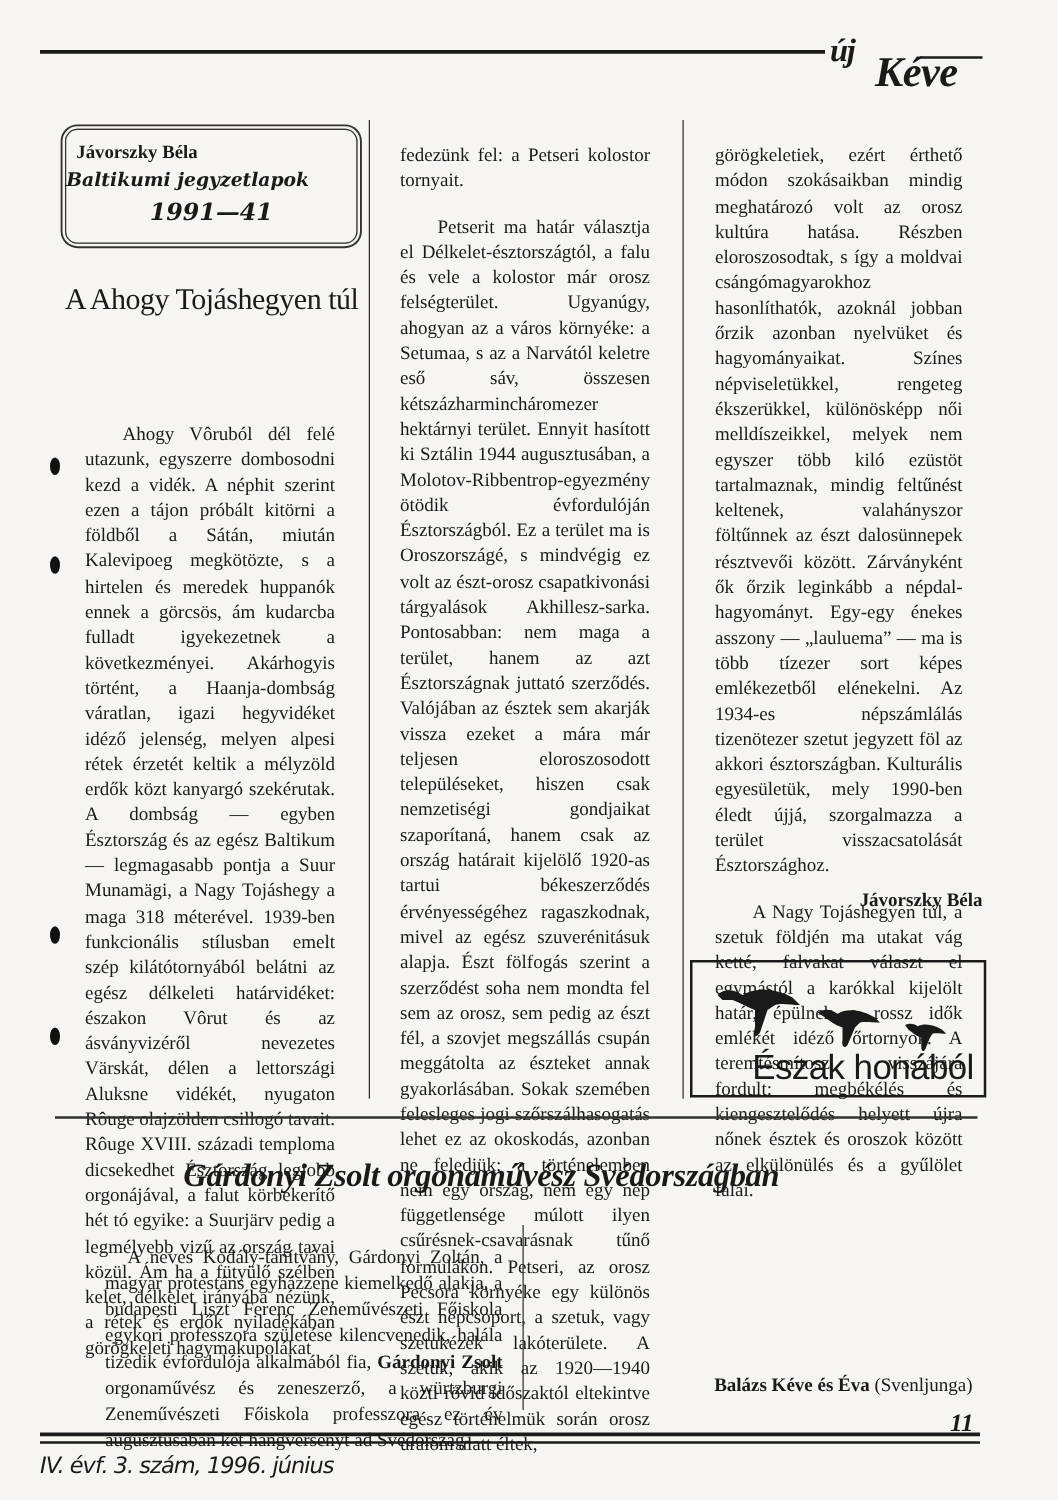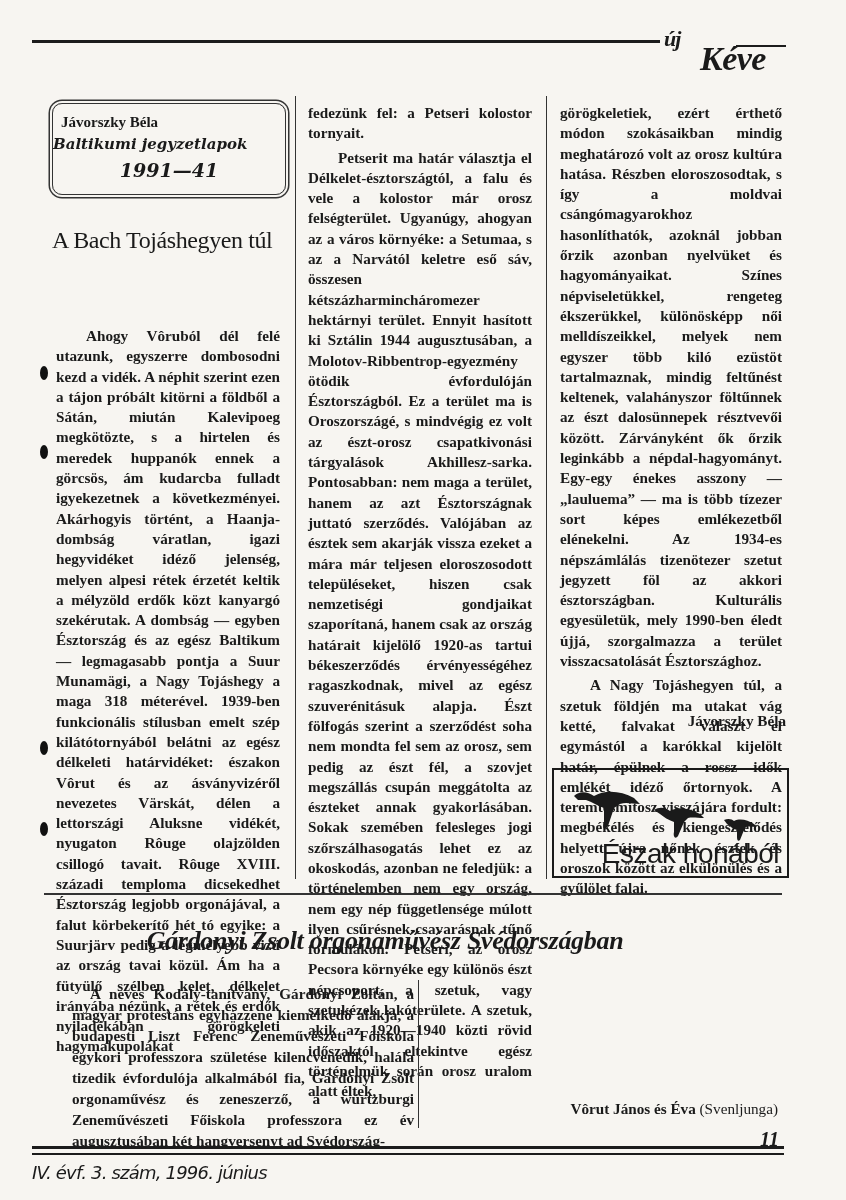--- a/index.html
+++ b/index.html
@@ -5,31 +5,31 @@
   html, body { margin: 0; padding: 0; }
   body {
     width: 846px; height: 1200px; position: relative; overflow: hidden;
     background: #f7f5f1; color: #1a1a1a;
     font-family: "Liberation Serif", serif;
   }
   .abs { position: absolute; }
   
   .header-rule { left: 32px; top: 40px; width: 628px; height: 3px; background: #1c1c1c; }
   .header-rule2 { left: 736px; top: 45px; width: 50px; height: 2px; background: #1c1c1c; }
-  .logo-uj { left: 664px; top: 26px; font-family: "Liberation Serif", serif; font-style: italic; font-size: 22px; font-weight: bold; letter-spacing: -1px; }
+  .logo-uj { left: 664px; top: 26px; font-family: "Liberation Serif", serif; font-style: italic; font-size: 26px; font-weight: bold; letter-spacing: -1px; }
   .logo-keve { left: 700px; top: 40px; font-family: "Liberation Serif", serif; font-weight: bold; font-style: italic; font-size: 34px; letter-spacing: -0.5px; }
   
   .title-box { left: 52px; top: 103px; width: 232px; height: 90px; border: 1.5px solid #333; border-radius: 10px; box-shadow: 0 0 0 2px #f7f5f1, 0 0 0 3.5px #333; }
   .tb-author { left: 8px; top: 10px; font-weight: bold; font-size: 15px; }
   .tb-series { left: 0; width: 100%; top: 31px; text-align: left; font-style: italic; font-weight: bold; font-size: 15px; font-family: "DejaVu Serif", serif; }
   .tb-years { left: 0; width: 100%; top: 55px; text-align: center; font-style: italic; font-weight: bold; font-size: 19px; font-family: "DejaVu Serif", serif; }
   .article-title { left: 52px; top: 227px; font-size: 24px; letter-spacing: -0.4px; }
   
   .col { font-size: 15.2px; line-height: 20.3px; text-align: justify; text-align-last: justify; }
-  .col p { margin: 4px; font-weight: bold; }
+  .col p { margin: 16px; }
   .col .last { text-align-last: left; }
   .col .indent { text-indent: 30px; }
   .col1 { left: 52px; top: 322px; width: 232px; }
   .col2 { left: 304px; top: 99px; width: 232px; }
   .col3 { left: 556px; top: 99px; width: 230px; }
   .vline { width: 1px; background: #333; }
   .v1 { left: 295px; top: 96px; height: 783px; }
   .v2 { left: 546px; top: 96px; height: 783px; }
   .signature { left: 556px; top: 712px; width: 230px; text-align: right; font-weight: bold; font-size: 15.2px; }
   
@@ -64,21 +64,21 @@
 <div class="abs punch" style="left:40px;top:366px"></div>
 <div class="abs punch" style="left:40px;top:445px"></div>
 <div class="abs punch" style="left:40px;top:741px"></div>
 <div class="abs punch" style="left:40px;top:822px"></div>
 
 <div class="abs title-box">
   <div class="abs tb-author">Jávorszky Béla</div>
   <div class="abs tb-series">Baltikumi jegyzetlapok</div>
   <div class="abs tb-years">1991—41</div>
 </div>
-<div class="abs article-title">A Bach Tojáshegyen túl</div>
+<div class="abs article-title">A Ahogy Tojáshegyen túl</div>
 
 <div class="abs col col1">
   <p class="indent last">Ahogy Vôruból dél felé utazunk, egyszerre dombosodni kezd a vidék. A néphit szerint ezen a tájon próbált kitörni a földből a Sátán, miután Kalevipoeg megkötözte, s a hirtelen és meredek huppanók ennek a görcsös, ám kudarcba fulladt igyekezetnek a következményei. Akárhogyis történt, a Haanja-dombság váratlan, igazi hegyvidéket idéző jelenség, melyen alpesi rétek érzetét keltik a mélyzöld erdők közt kanyargó szekérutak. A dombság — egyben Észtország és az egész Baltikum — legmagasabb pontja a Suur Munamägi, a Nagy Tojáshegy a maga 318 méterével. 1939-ben funkcionális stílusban emelt szép kilátótornyából belátni az egész délkeleti határvidéket: északon Vôrut és az ásványvizéről nevezetes Värskát, délen a lettországi Aluksne vidékét, nyugaton Rôuge olajzölden csillogó tavait. Rôuge XVIII. századi temploma dicsekedhet Észtország legjobb orgonájával, a falut körbekerítő hét tó egyike: a Suurjärv pedig a legmélyebb vizű az ország tavai közül. Ám ha a fütyülő szélben kelet, délkelet irányába nézünk, a rétek és erdők nyiladékában görögkeleti hagymakupolákat</p>
 </div>
 <div class="abs vline v1"></div>
 <div class="abs col col2">
   <p class="last">fedezünk fel: a Petseri kolostor tornyait.</p>
   <p class="indent last">Petserit ma határ választja el Délkelet-észtországtól, a falu és vele a kolostor már orosz felségterület. Ugyanúgy, ahogyan az a város környéke: a Setumaa, s az a Narvától keletre eső sáv, összesen kétszázharmincháromezer hektárnyi terület. Ennyit hasított ki Sztálin 1944 augusztusában, a Molotov-Ribbentrop-egyezmény ötödik évfordulóján Észtországból. Ez a terület ma is Oroszországé, s mindvégig ez volt az észt-orosz csapatkivonási tárgyalások Akhillesz-sarka. Pontosabban: nem maga a terület, hanem az azt Észtországnak juttató szerződés. Valójában az észtek sem akarják vissza ezeket a mára már teljesen eloroszosodott településeket, hiszen csak nemzetiségi gondjaikat szaporítaná, hanem csak az ország határait kijelölő 1920-as tartui békeszerződés érvényességéhez ragaszkodnak, mivel az egész szuverénitásuk alapja. Észt fölfogás szerint a szerződést soha nem mondta fel sem az orosz, sem pedig az észt fél, a szovjet megszállás csupán meggátolta az észteket annak gyakorlásában. Sokak szemében felesleges jogi szőrszálhasogatás lehet ez az okoskodás, azonban ne feledjük: a történelemben nem egy ország, nem egy nép függetlensége múlott ilyen csűrésnek-csavarásnak tűnő formulákon. Petseri, az orosz Pecsora környéke egy különös észt népcsoport, a szetuk, vagy szetukézek lakóterülete. A szetuk, akik az 1920—1940 közti rövid időszaktól eltekintve egész történelmük során orosz uralom alatt éltek,</p>
 </div>
 <div class="abs vline v2"></div>
@@ -99,18 +99,18 @@
 
 <div class="abs hrule"></div>
 
 <div class="abs article2-title">Gárdonyi Zsolt orgonaművész Svédországban</div>
 <div class="abs col col-a">
   <p class="indent-sm last"><span>A neves Kodály-tanítvány, Gárdonyi Zoltán, a magyar protestáns egyházzene kiemelkedő alakja, a budapesti Liszt Ferenc Zeneművészeti Főiskola egykori professzora születése kilencvenedik, halála tizedik évfordulója alkalmából fia, </span><b>Gárdonyi Zsolt</b><span> orgonaművész és zeneszerző, a würtzburgi Zeneművészeti Főiskola professzora ez év augusztusában két hangversenyt ad Svédország-</span></p>
 </div>
 <div class="abs vline v3"></div>
 <div class="abs col col-b">
 </div>
-<div class="abs signature2"><b>Vôrut János és Éva</b><span> (Svenljunga)</span></div>
+<div class="abs signature2"><b>Balázs Kéve és Éva</b><span> (Svenljunga)</span></div>
 
 <div class="abs foot-rule-a"></div>
 <div class="abs foot-rule-b"></div>
 <div class="abs foot-issue">IV. évf. 3. szám, 1996. június</div>
 <div class="abs foot-page">11</div>
 
 </body></html>

